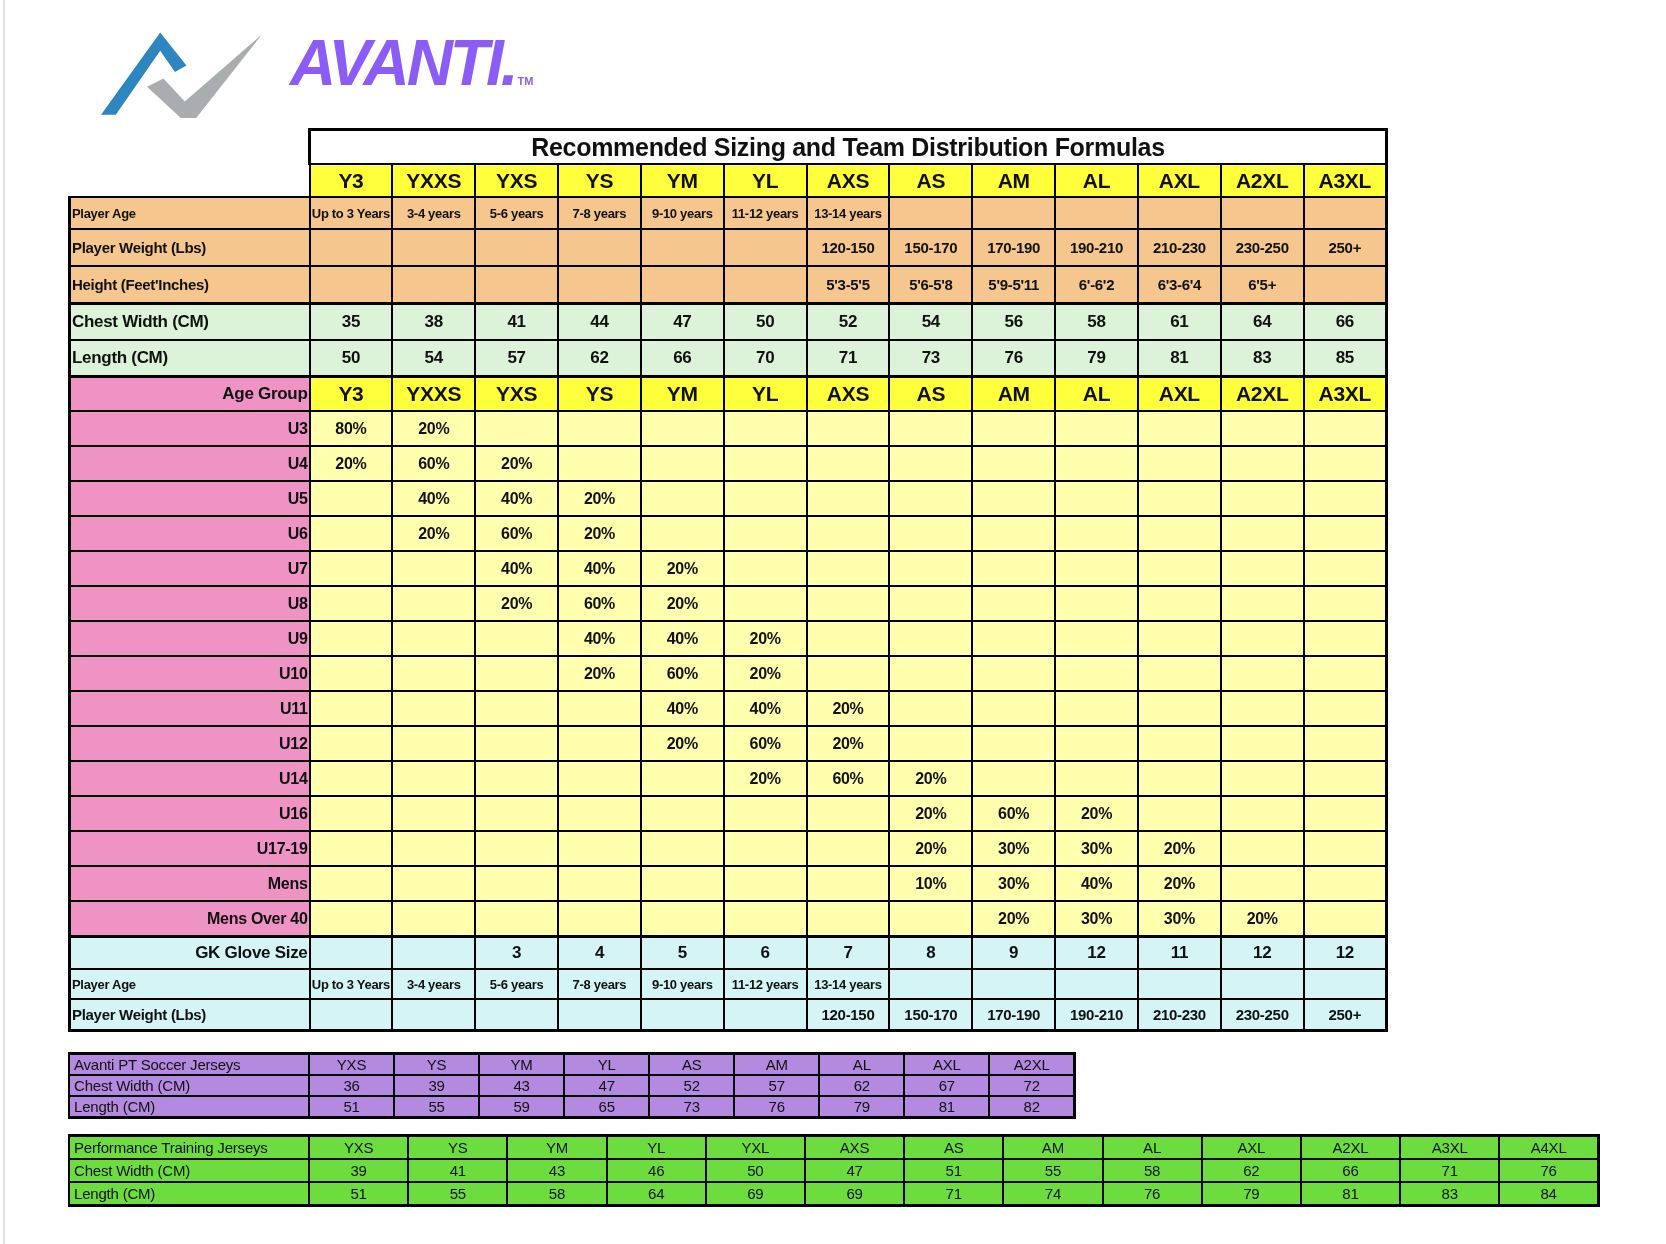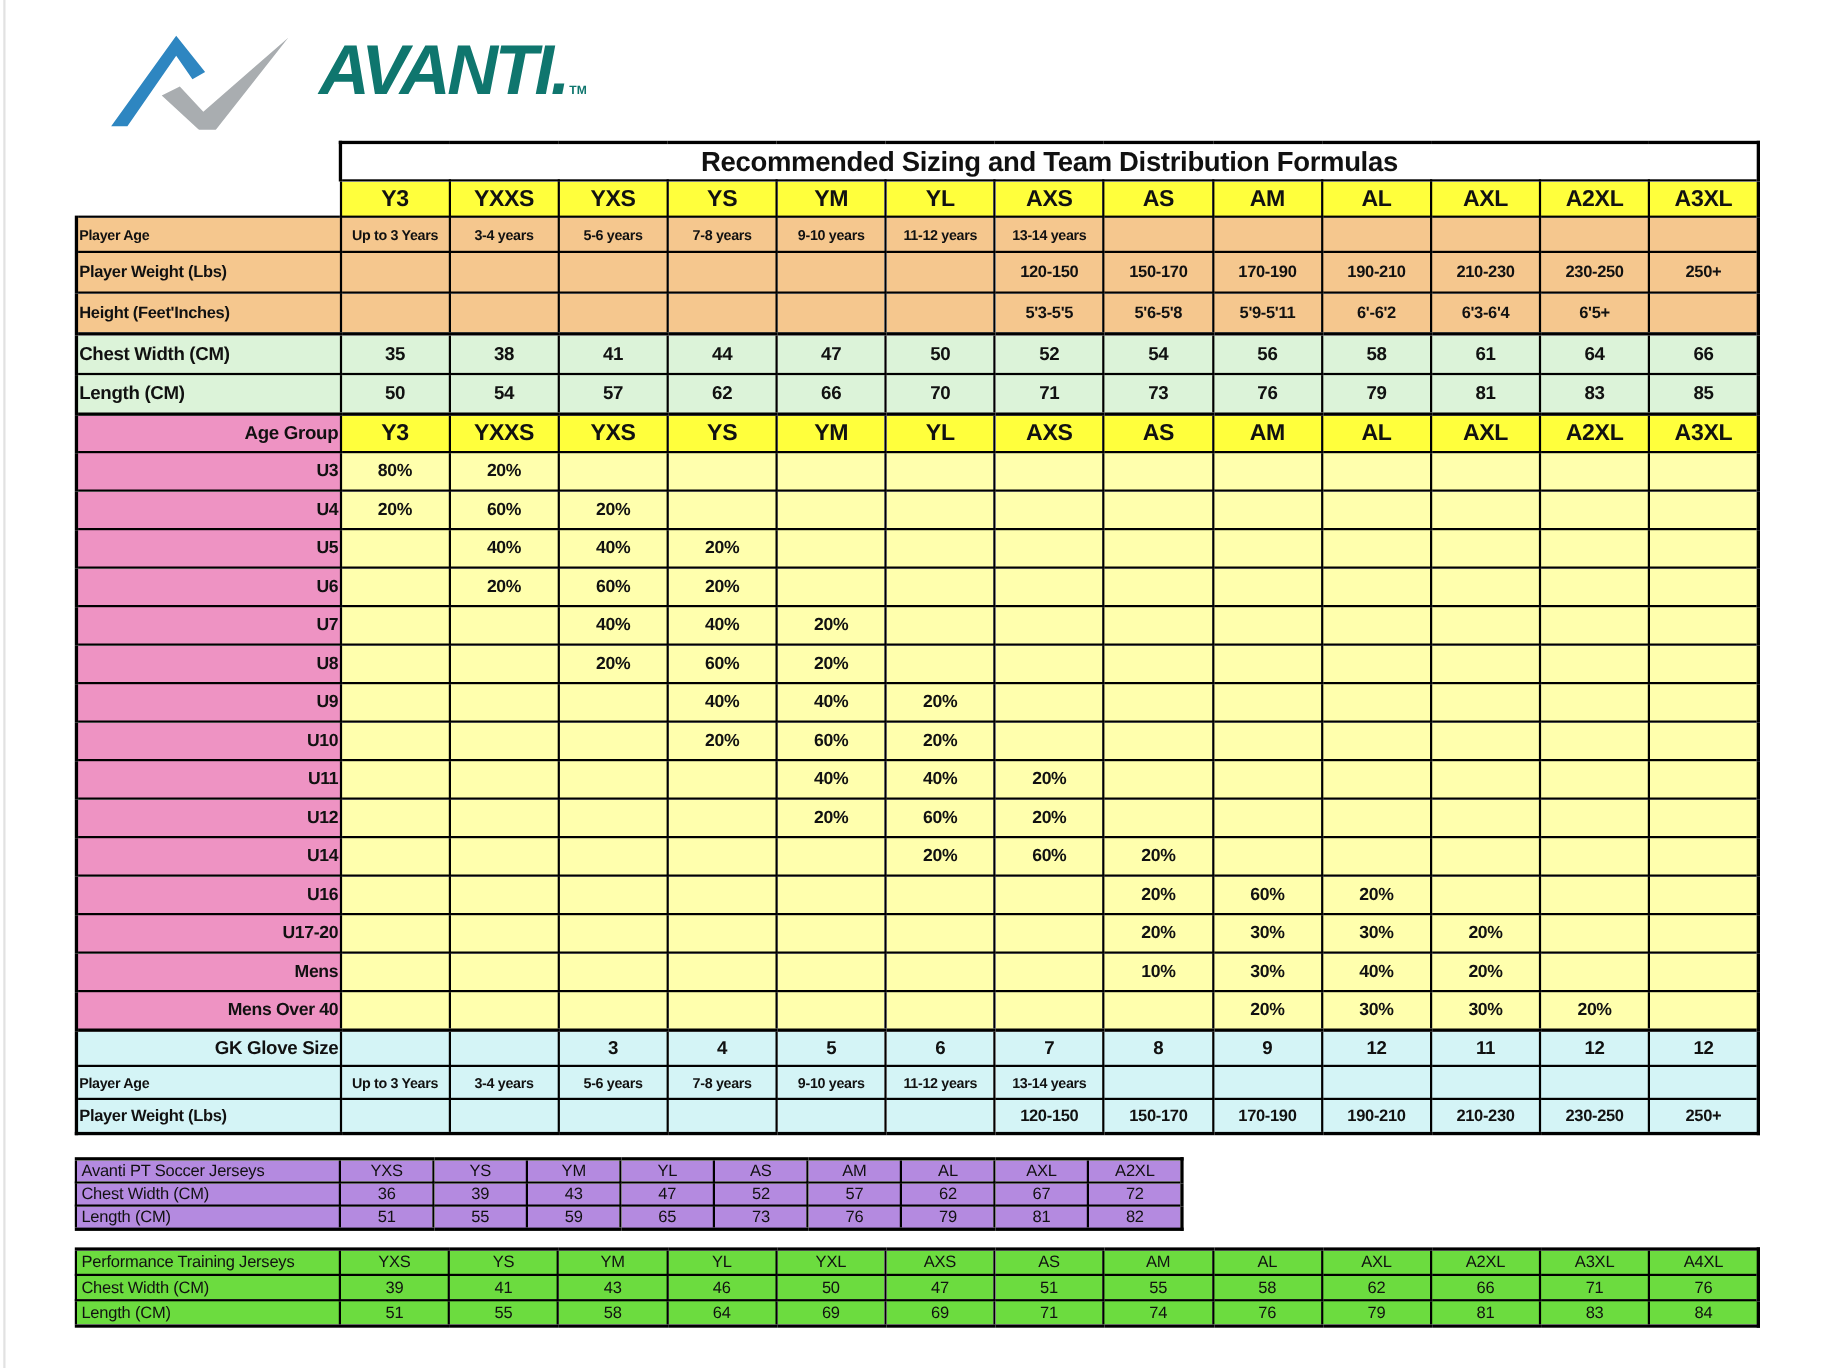--- a/index.html
+++ b/index.html
@@ -12,29 +12,29 @@
   body{
     width:1666px;height:1244px;background:#ffffff;position:relative;
     font-family:"Liberation Sans", sans-serif;overflow:hidden;
   }
   .edge-line{position:absolute;left:3px;top:0;width:2px;height:1244px;background:#e2e2e2;}
   
   .logo{position:absolute;left:84px;top:26px;height:92px;display:flex;align-items:center;}
   .logo svg{width:200px;height:92px;display:block;}
   .brand{
     font-weight:bold;font-style:italic;font-size:64px;letter-spacing:-3px;
-    color:#0f766e;margin-left:6px;line-height:92px;
+    color:#8b5cf6;margin-left:6px;line-height:92px;
   }
   .brand .tm{font-size:11px;font-style:normal;letter-spacing:0;vertical-align:baseline;margin-left:2px;}
   
   table{border-collapse:collapse;table-layout:fixed;position:absolute;}
   td{border:2px solid var(--c-border);text-align:center;vertical-align:middle;
      overflow:hidden;white-space:nowrap;font-weight:bold;letter-spacing:-0.3px;color:#111;}
   
-  #main-table{left:68px;top:128px;width:1532px;}
+  #main-table{left:68px;top:128px;width:1320px;}
   #main-table td:last-child{border-right:3px solid var(--c-border);}
   #main-table tr:last-child td{border-bottom:3px solid var(--c-border);}
   td.ghost{border:none;background:transparent;}
   td.title-cell{background:#ffffff;font-size:25px;height:30px;border-top:3px solid var(--c-border);border-left:3px solid var(--c-border);}
   td.size-hdr{background:var(--c-yellow);font-size:21px;height:29px;}
   td.lblcol{border-left:3px solid var(--c-border);}
   td.lbl-right{text-align:left;padding-right:18px;font-size:16px;}
   td.lbl-center{text-align:right;font-size:16px;}
   tr.r-age td{background:var(--c-tan);height:28px;font-size:13px;}
   tr.r-weight td{background:var(--c-tan);height:33px;font-size:15px;}
@@ -392,21 +392,21 @@
         <td></td>
         <td></td>
         <td>20%</td>
         <td>60%</td>
         <td>20%</td>
         <td></td>
         <td></td>
         <td></td>
       </tr>
       <tr class="r-dist">
-        <td class="lblcol lbl-center">U17-20</td>
+        <td class="lblcol lbl-center">U17-19</td>
         <td></td>
         <td></td>
         <td></td>
         <td></td>
         <td></td>
         <td></td>
         <td></td>
         <td>20%</td>
         <td>30%</td>
         <td>30%</td>

